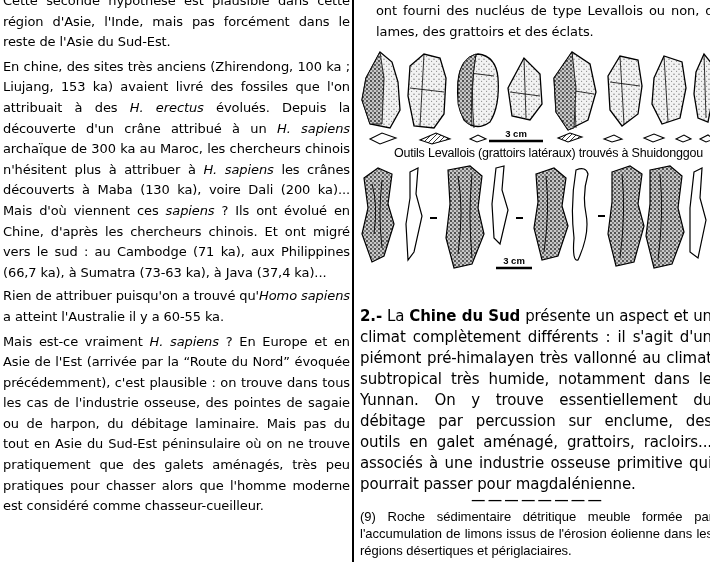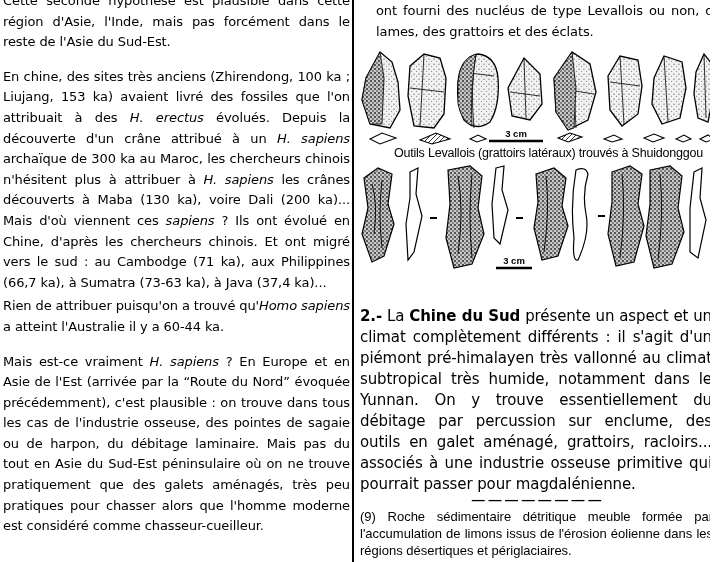--- a/index.html
+++ b/index.html
@@ -3,21 +3,21 @@
 <meta charset="utf-8">
 <style>
   html,body{margin:0;padding:0;background:#fff;}
   #page{position:relative;width:710px;height:562px;background:#fff;overflow:hidden;
         color:#000;}
   .comic{font-family:"DejaVu Sans",sans-serif;}
   .arial{font-family:"Liberation Sans",sans-serif;}
   #left-col{position:absolute;left:3px;top:-9px;width:347px;}
   #left-col p{margin:0 0 3px 0;text-align:justify;font-size:13px;line-height:20.6px;
               letter-spacing:-0.1px;}
-  #left-col p.gap{margin-top:14px;}
+  #left-col p.gap{margin-top:4px;}
   .it{font-style:italic;}
   .bd{font-weight:bold;}
   #divider{position:absolute;left:352px;top:0;width:2px;height:562px;background:#000;}
   #right-col{position:absolute;left:358px;top:0;width:357px;height:562px;}
   #intro{position:absolute;left:18px;top:1px;width:352px;text-align:justify;
          font-size:13px;line-height:20.6px;letter-spacing:-0.1px;}
   #fig1{position:absolute;left:0;top:48px;}
   #cap1{position:absolute;left:12px;top:146px;width:357px;text-align:center;
         font-size:12.5px;letter-spacing:-0.2px;white-space:nowrap;}
   #fig2{position:absolute;left:0;top:164px;}
@@ -33,21 +33,21 @@
   svg text.scale{font-family:"Liberation Sans",sans-serif;font-size:9.5px;font-weight:bold;}
 </style>
 </head>
 <body>
 
 <div id="page">
 
   <div id="left-col" class="comic">
     <p><span>Cette seconde hypothèse est plausible dans cette région d'Asie, l'Inde, mais pas forcément dans le reste de l'Asie du Sud-Est.</span></p>
     <p class="gap"><span>En chine, des sites très anciens (Zhirendong, 100 ka ; Liujang, 153 ka) avaient livré des fossiles que l'on attribuait à des </span><span class="it">H. erectus</span><span> évolués. Depuis la découverte d'un crâne attribué à un </span><span class="it">H. sapiens</span><span> archaïque de 300 ka au Maroc, les chercheurs chinois n'hésitent plus à attribuer à </span><span class="it">H. sapiens</span><span> les crânes découverts à Maba (130 ka), voire Dali (200 ka)... Mais d'où viennent ces </span><span class="it">sapiens</span><span> ? Ils ont évolué en Chine, d'après les chercheurs chinois. Et ont migré vers le sud : au Cambodge (71 ka), aux Philippines (66,7 ka), à Sumatra (73-63 ka), à Java (37,4 ka)...</span></p>
-    <p><span>Rien de attribuer puisqu'on a trouvé qu'</span><span class="it">Homo sapiens</span><span> a atteint l'Australie il y a 60-44 ka.</span></p>
+    <p><span>Rien de attribuer puisqu'on a trouvé qu'</span><span class="it">Homo sapiens</span><span> a atteint l'Australie il y a 60-55 ka.</span></p>
     <p class="gap"><span>Mais est-ce vraiment </span><span class="it">H. sapiens</span><span> ? En Europe et en Asie de l'Est (arrivée par la “Route du Nord” évoquée précédemment), c'est plausible : on trouve dans tous les cas de l'industrie osseuse, des pointes de sagaie ou de harpon, du débitage laminaire. Mais pas du tout en Asie du Sud-Est péninsulaire où on ne trouve pratiquement que des galets aménagés, très peu pratiques pour chasser alors que l'homme moderne est considéré comme chasseur-cueilleur.</span></p>
   </div>
 
   <div id="divider"></div>
 
   <div id="right-col">
 
     <div id="intro" class="comic">ont fourni des nucléus de type Levallois ou non, des lames, des grattoirs et des éclats.</div>
 
     <svg id="fig1" width="357" height="98" viewBox="0 0 357 98">

